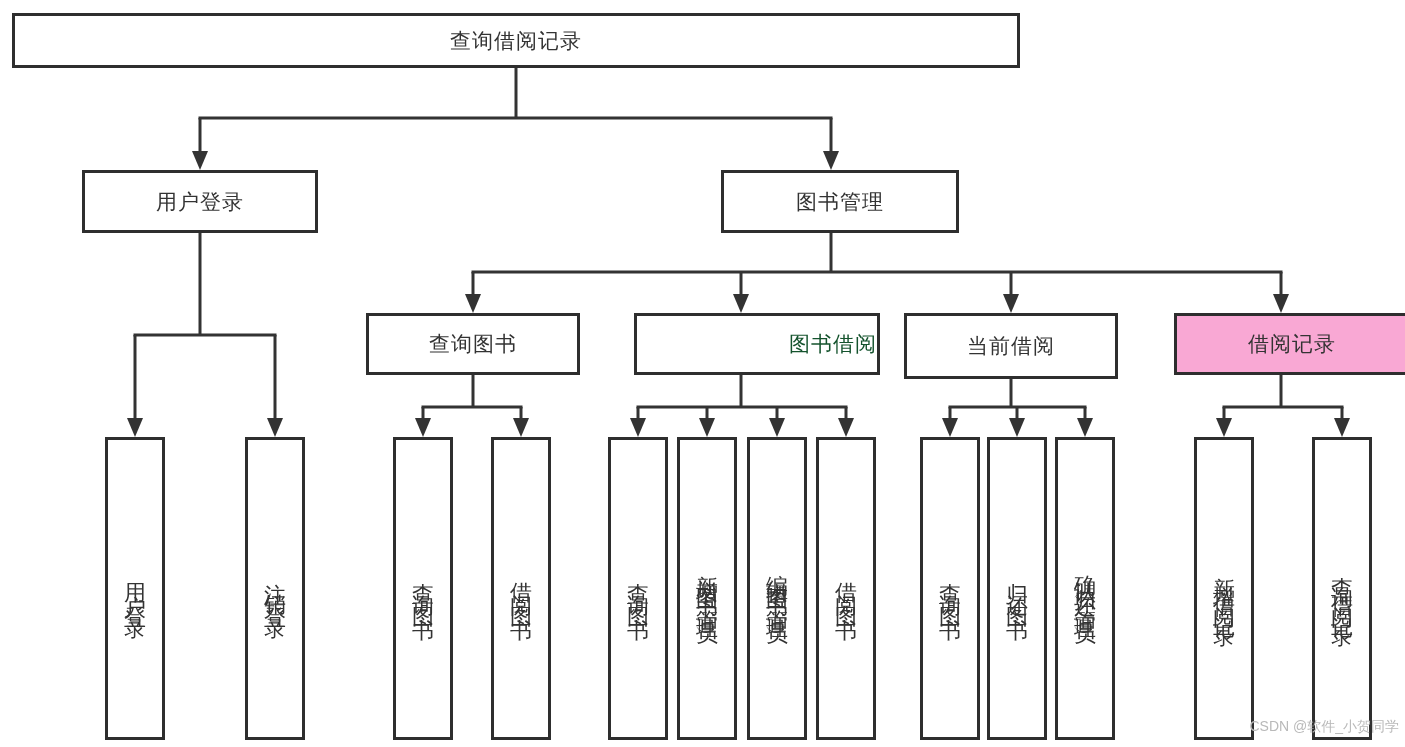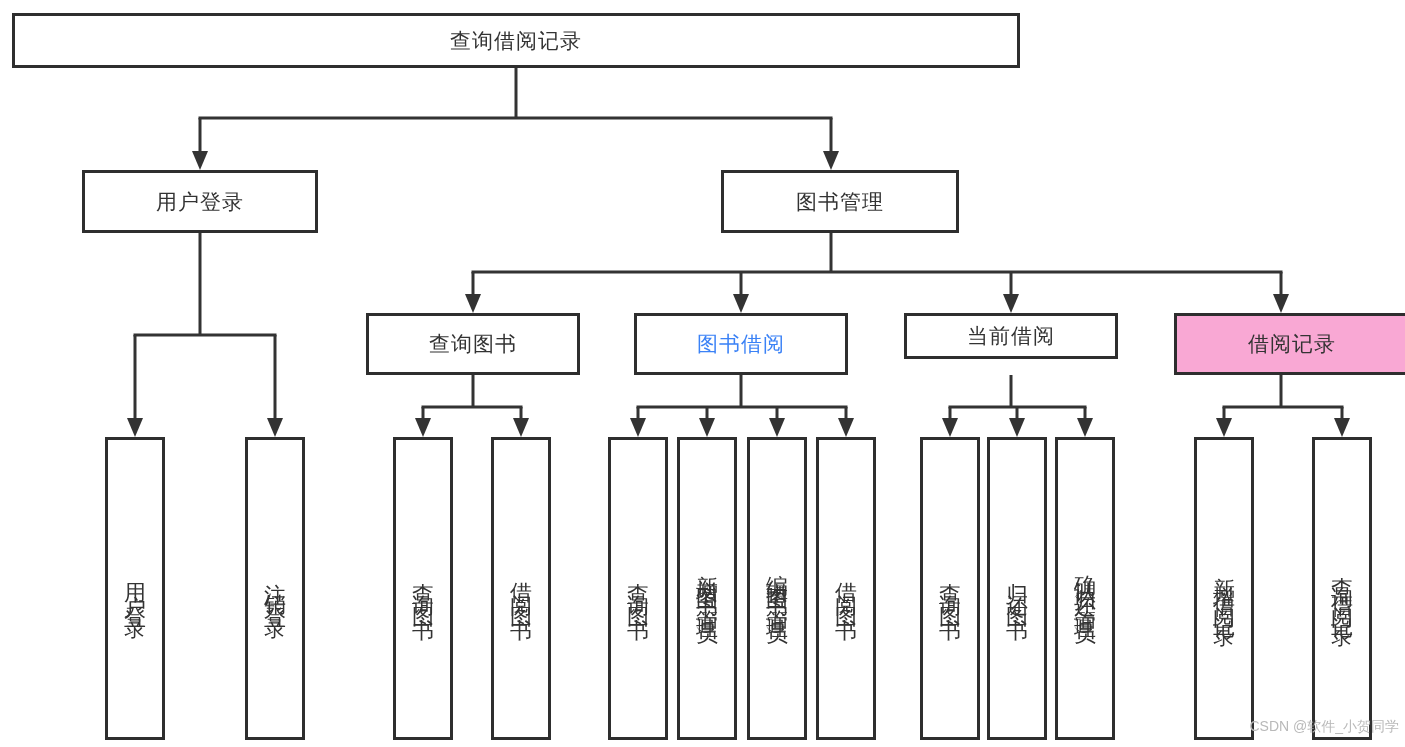--- a/index.html
+++ b/index.html
@@ -113,24 +113,24 @@
     </div>
     <div class="node horizontal" style="left: 82px; top: 170px; width: 236px; height: 63px; border-color: rgb(46, 46, 46); background: rgb(255, 255, 255); color: rgb(51, 51, 51);">
       <span class="node-label">用户登录</span>
     </div>
     <div class="node horizontal" style="left: 712px; top: 170px; width: 238px; height: 63px; border-color: rgb(46, 46, 46); background: rgb(255, 255, 255); color: rgb(51, 51, 51); margin-left: 9px;">
       <span class="node-label">图书管理</span>
     </div>
     <div class="node horizontal" style="left: 366px; top: 313px; width: 214px; height: 62px; border-color: rgb(46, 46, 46); background: rgb(255, 255, 255); color: rgb(51, 51, 51);">
       <span class="node-label">查询图书</span>
     </div>
-    <div class="node horizontal" style="left: 634px; top: 313px; width: 214px; height: 62px; border-color: rgb(46, 46, 46); background: rgb(255, 255, 255); color: #3b82f6;">
+    <div class="node horizontal" style="left: 634px; top: 313px; width: 246px; height: 62px; border-color: rgb(46, 46, 46); background: rgb(255, 255, 255); color: #14532d; justify-content: flex-end;">
       <span class="node-label">图书借阅</span>
     </div>
-    <div class="node horizontal" style="left: 904px; top: 313px; width: 214px; height: 46px; border-color: rgb(46, 46, 46); background: rgb(255, 255, 255); color: rgb(51, 51, 51);">
+    <div class="node horizontal" style="left: 904px; top: 313px; width: 214px; height: 66px; border-color: rgb(46, 46, 46); background: rgb(255, 255, 255); color: rgb(51, 51, 51);">
       <span class="node-label">当前借阅</span>
     </div>
     <div class="node horizontal" style="left: 1174px; top: 313px; width: 236px; height: 62px; border-color: rgb(46, 46, 46); background: #f9a8d4; color: rgb(51, 51, 51);">
       <span class="node-label">借阅记录</span>
     </div>
     <div class="node vertical" style="left: 105px; top: 437px; width: 60px; height: 303px; border-color: rgb(46, 46, 46); background: rgb(255, 255, 255); color: rgb(51, 51, 51);">
       <span class="node-label" style="letter-spacing: 12px;">用户登录</span>
     </div>
     <div class="node vertical" style="left: 245px; top: 437px; width: 60px; height: 303px; border-color: rgb(46, 46, 46); background: rgb(255, 255, 255); color: rgb(51, 51, 51);">
       <span class="node-label" style="letter-spacing: 12px;">注销登录</span>

